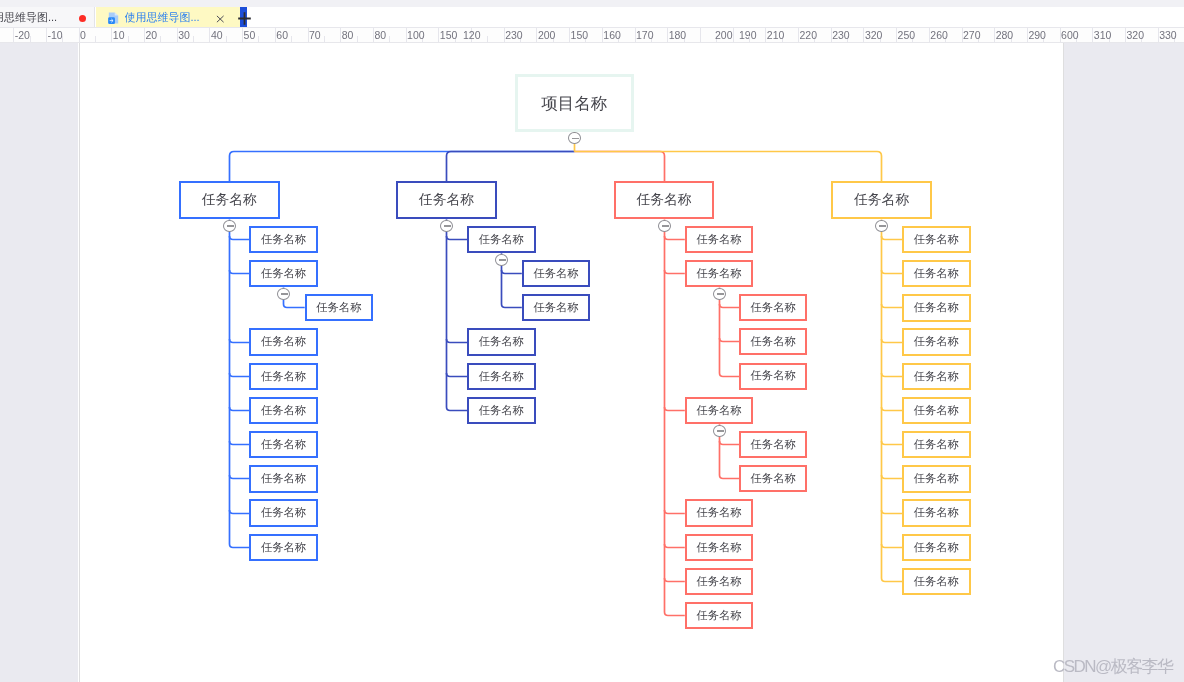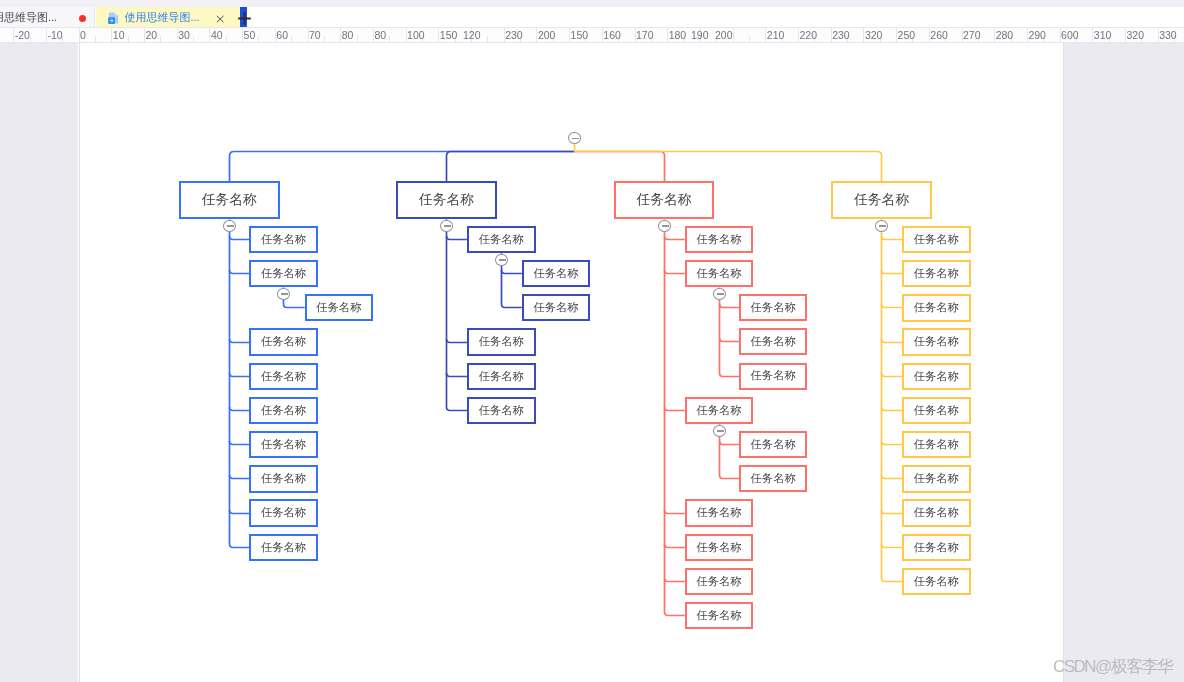--- a/index.html
+++ b/index.html
@@ -150,21 +150,21 @@
       <div class="tick-min" style="left:618.1500000000001px"></div>
       <div class="tick-lbl" style="left:603.3000000000001px">160</div>
       <div class="tick-maj" style="left:634.5000000000001px"></div>
       <div class="tick-min" style="left:650.8500000000001px"></div>
       <div class="tick-lbl" style="left:636.0000000000001px">170</div>
       <div class="tick-maj" style="left:667.2px"></div>
       <div class="tick-min" style="left:683.5500000000001px"></div>
       <div class="tick-lbl" style="left:668.7px">180</div>
       <div class="tick-maj" style="left:699.9000000000001px"></div>
       <div class="tick-min" style="left:716.2500000000001px"></div>
-      <div class="tick-lbl" style="left:691px">190</div>
+      <div class="tick-lbl" style="left:739px">190</div>
       <div class="tick-maj" style="left:732.6px"></div>
       <div class="tick-min" style="left:748.95px"></div>
       <div class="tick-lbl" style="left:715px">200</div>
       <div class="tick-maj" style="left:765.3000000000001px"></div>
       <div class="tick-min" style="left:781.6500000000001px"></div>
       <div class="tick-lbl" style="left:766.8000000000001px">210</div>
       <div class="tick-maj" style="left:798.0000000000001px"></div>
       <div class="tick-min" style="left:814.3500000000001px"></div>
       <div class="tick-lbl" style="left:799.5000000000001px">220</div>
       <div class="tick-maj" style="left:830.7px"></div>
@@ -253,20 +253,23 @@
         <path d="M 881.5 304 Q 881.5 307.5 885 307.5 H 902" fill="none" stroke="#ffc848" stroke-width="1.7" stroke-linecap="butt" stroke-linejoin="round"></path>
         <path d="M 881.5 339 Q 881.5 342.5 885 342.5 H 902" fill="none" stroke="#ffc848" stroke-width="1.7" stroke-linecap="butt" stroke-linejoin="round"></path>
         <path d="M 881.5 373 Q 881.5 376.5 885 376.5 H 902" fill="none" stroke="#ffc848" stroke-width="1.7" stroke-linecap="butt" stroke-linejoin="round"></path>
         <path d="M 881.5 407 Q 881.5 410.5 885 410.5 H 902" fill="none" stroke="#ffc848" stroke-width="1.7" stroke-linecap="butt" stroke-linejoin="round"></path>
         <path d="M 881.5 441 Q 881.5 444.5 885 444.5 H 902" fill="none" stroke="#ffc848" stroke-width="1.7" stroke-linecap="butt" stroke-linejoin="round"></path>
         <path d="M 881.5 475 Q 881.5 478.5 885 478.5 H 902" fill="none" stroke="#ffc848" stroke-width="1.7" stroke-linecap="butt" stroke-linejoin="round"></path>
         <path d="M 881.5 510 Q 881.5 513.5 885 513.5 H 902" fill="none" stroke="#ffc848" stroke-width="1.7" stroke-linecap="butt" stroke-linejoin="round"></path>
         <path d="M 881.5 544 Q 881.5 547.5 885 547.5 H 902" fill="none" stroke="#ffc848" stroke-width="1.7" stroke-linecap="butt" stroke-linejoin="round"></path>
         <path d="M 574.5 131.6 V 151.5" fill="none" stroke="#ffc848" stroke-width="1.7" stroke-linecap="butt" stroke-linejoin="round"></path>
       </svg>
+      <div class="node root" style="left:436.1px;top:31.200000000000003px;width:118.5px;height:57.4px;border:3.6px solid #e6f5f0;">
+        <span>项目名称</span>
+      </div>
       <div class="node " style="left:170.3px;top:182.7px;width:68.5px;height:27.6px;border:2px solid #3570ff;">
         <span>任务名称</span>
       </div>
       <div class="node " style="left:170.3px;top:216.89999999999998px;width:68.5px;height:27.6px;border:2px solid #3570ff;">
         <span>任务名称</span>
       </div>
       <div class="node " style="left:225.7px;top:251.10000000000002px;width:68.3px;height:27.2px;border:2px solid #3570ff;">
         <span>任务名称</span>
       </div>
       <div class="toggle" style="left:198px;top:244.7px;">

